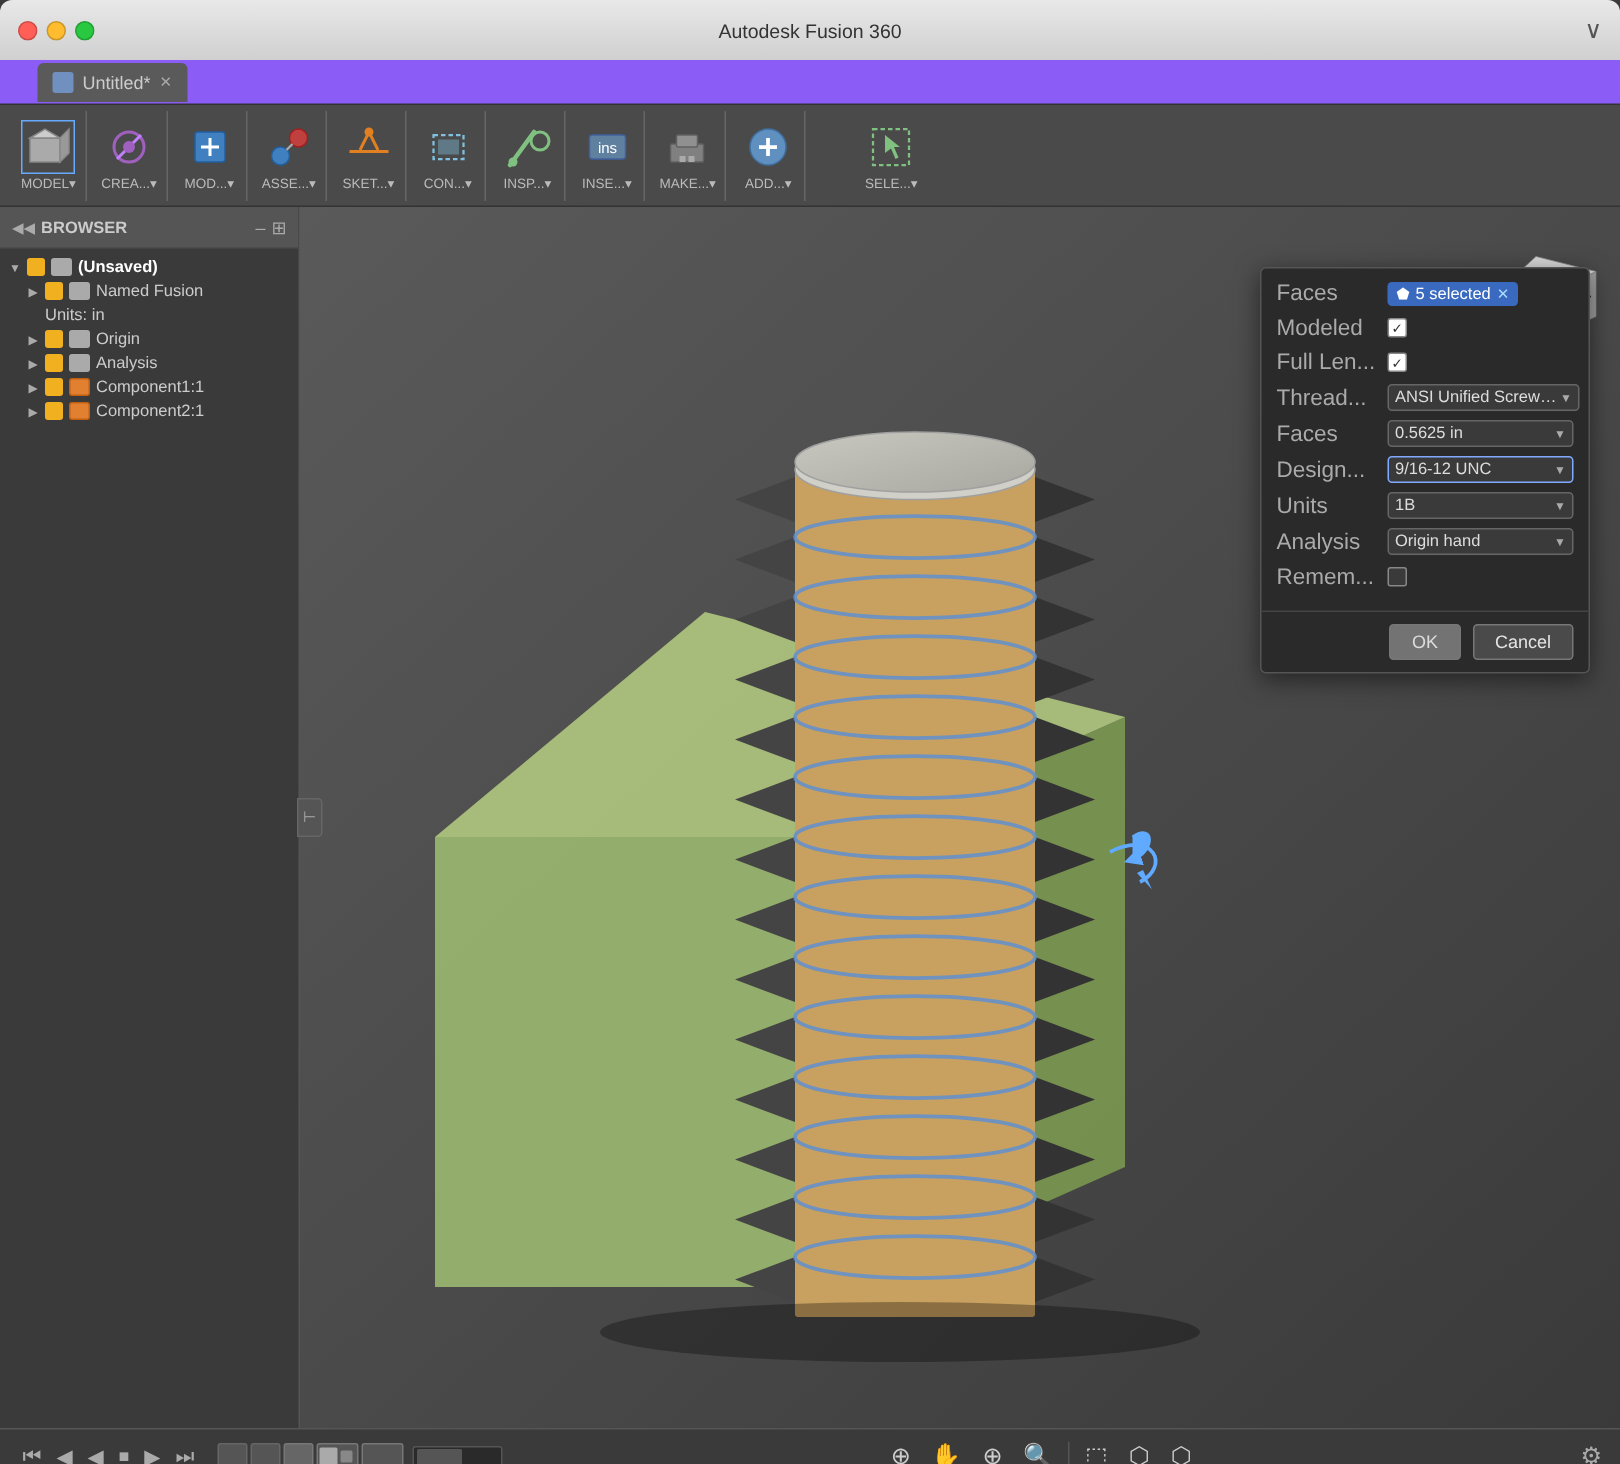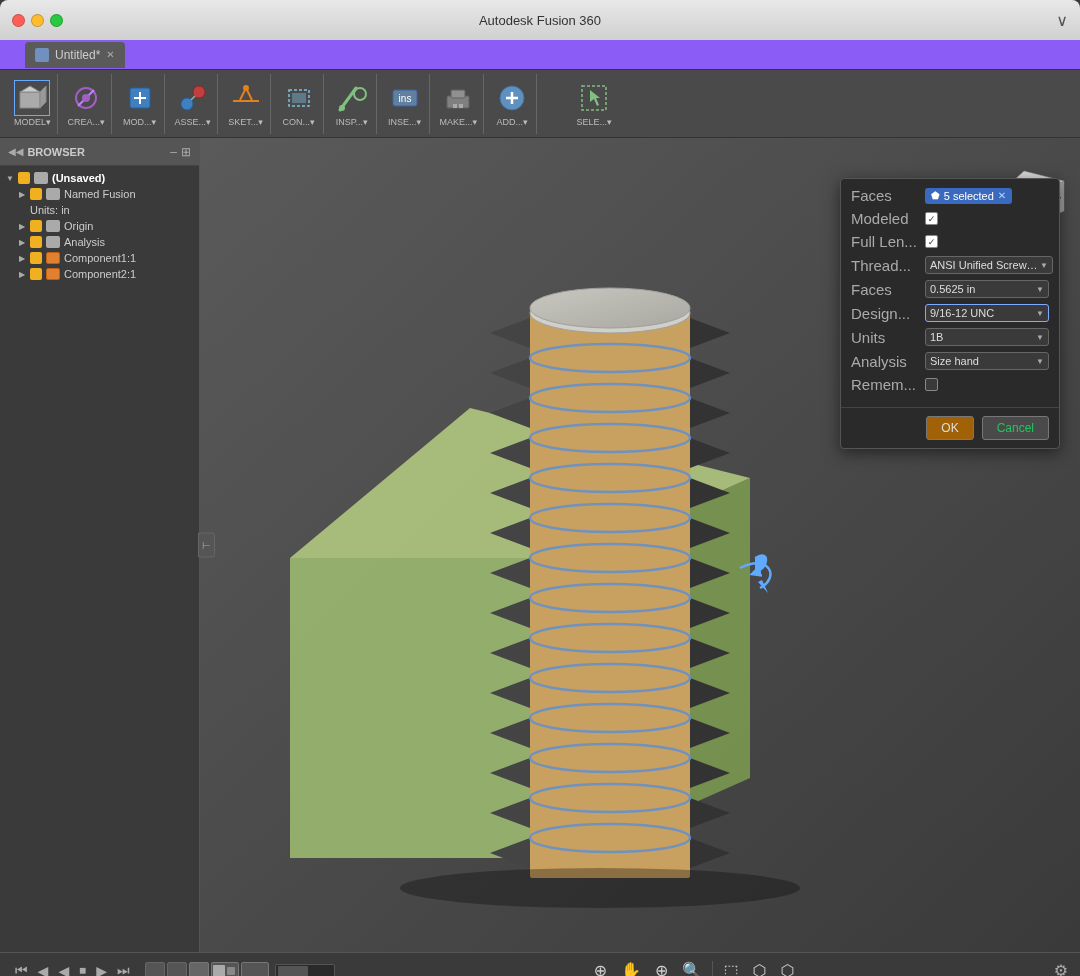--- a/index.html
+++ b/index.html
@@ -320,28 +320,28 @@
       border-top: 1px solid #444;
     }
     .btn {
       padding: 4px 14px;
       border-radius: 3px;
       font-size: 12px;
       cursor: pointer;
       border: 1px solid transparent;
     }
     .btn-ok {
-      background: #a16207;
+      background: #737373;
       border-color: #777;
       color: #ddd;
     }
     .btn-cancel {
       background: #4a4a4a;
       border-color: #777;
-      color: #22c55e;
+      color: #e5e5e5;
       padding-left: 14px;
     }
 
     
     .bottom-bar {
       height: 36px;
       background: #3a3a3a;
       border-top: 1px solid #555;
       display: flex;
       align-items: center;
@@ -783,21 +783,21 @@
               <span>1B</span>
               <span class="dropdown-arrow">▼</span>
             </div>
           </div>
         </div>
 
         <div class="panel-row">
           <span class="panel-label">Analysis</span>
           <div class="panel-value">
             <div class="dropdown">
-              <span>Size hand</span>
+              <span>Origin hand</span>
               <span class="dropdown-arrow">▼</span>
             </div>
           </div>
         </div>
 
         <div class="panel-row">
           <span class="panel-label">Remem...</span>
           <div class="panel-value checkbox-area">
             <div class="cb" style="background:#3a3a3a;"></div>
           </div>

